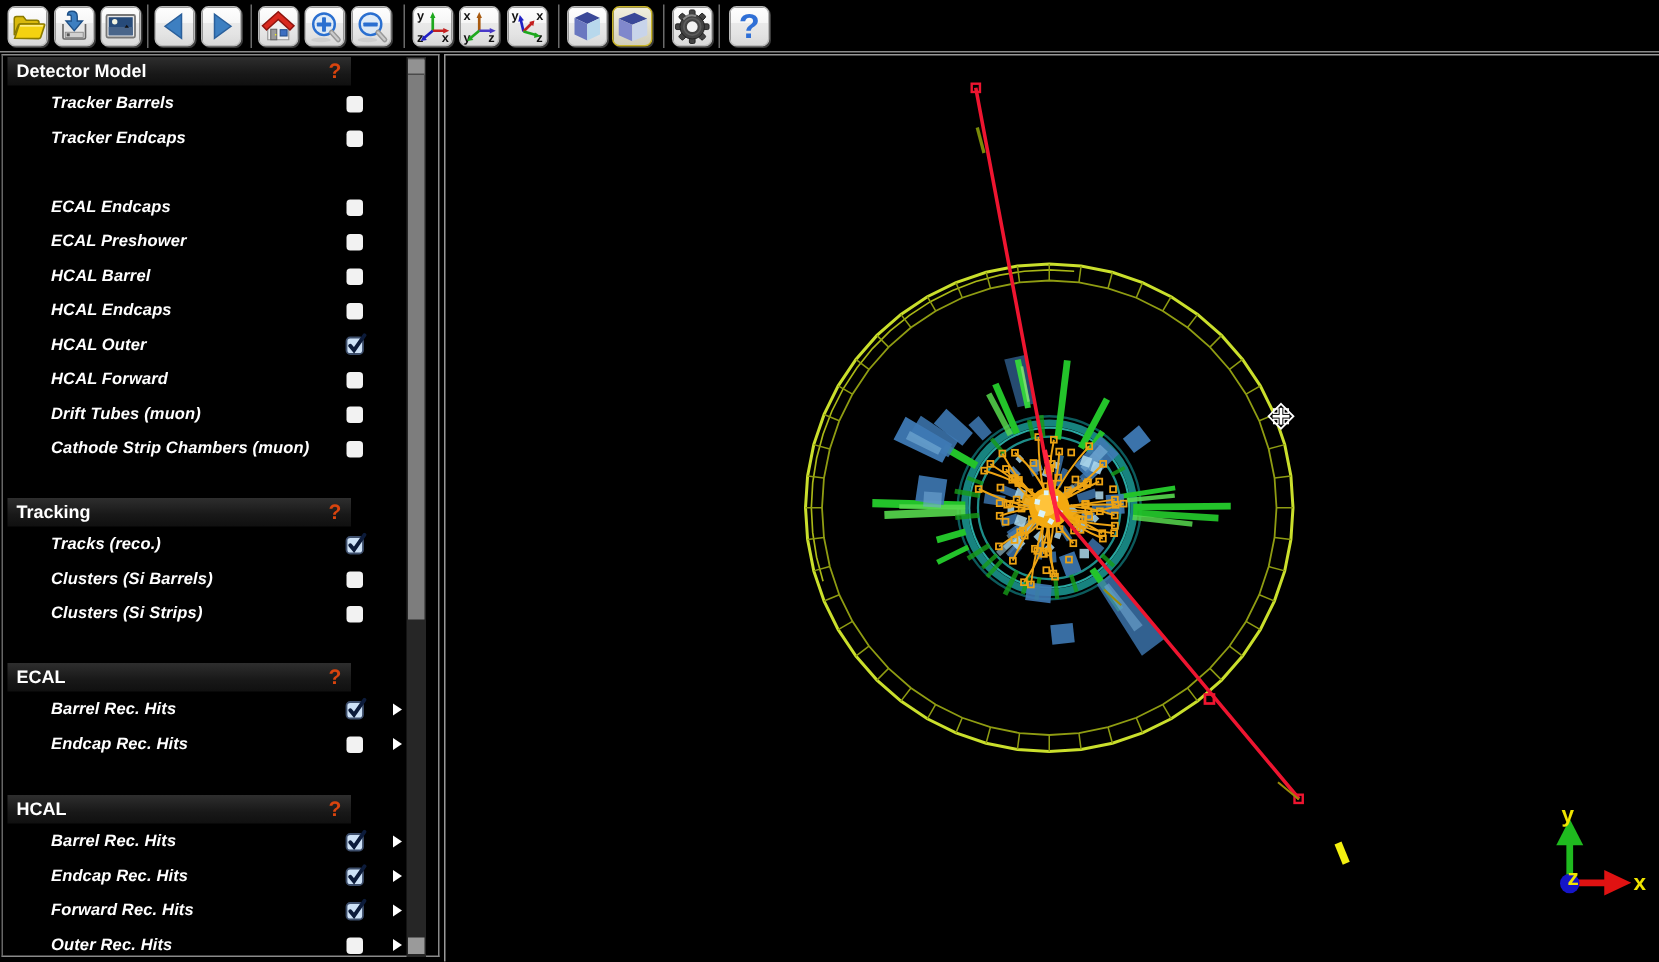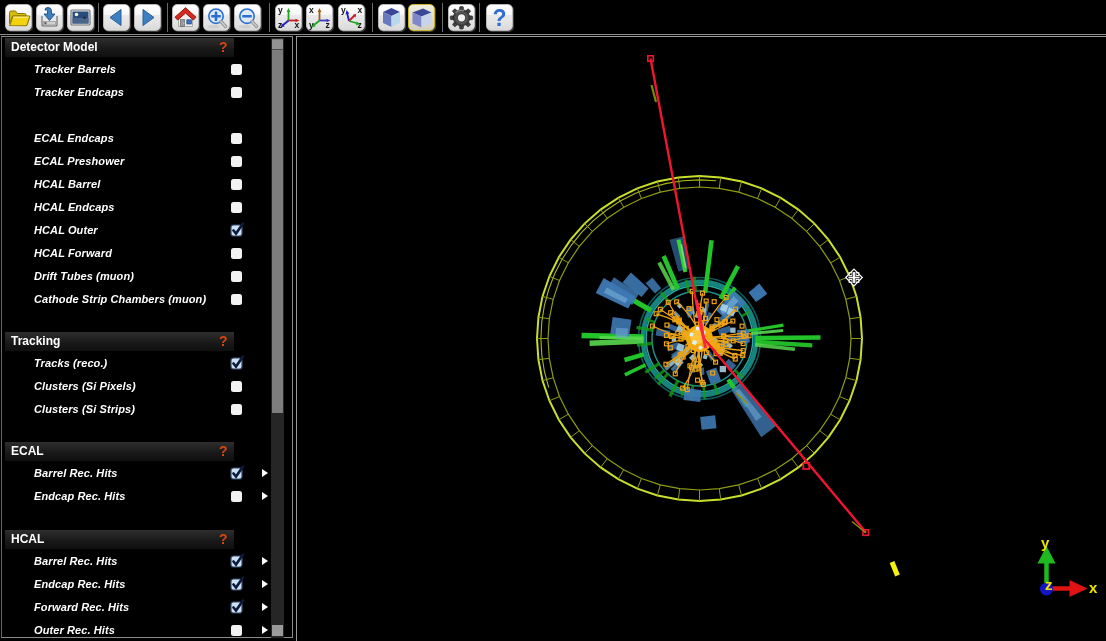--- a/index.html
+++ b/index.html
@@ -244,21 +244,21 @@
 <div class="row" style="top:315px">
       <span class="lbl">Tracks (reco.)</span>
       <span class="cb c">
         <svg width="17" height="15" viewBox="0 0 17 15">
           <rect x="1" y="3" width="11" height="11" rx="2.5" fill="#cde1f6" stroke="#3d4e6b" stroke-width="1.2"></rect>
           <path d="M3.5 8.5 L6 11.5 L13 1.5" fill="none" stroke="#0c1b3a" stroke-width="2.6" stroke-linecap="round"></path>
         </svg>
       </span>
     </div>
 <div class="row" style="top:338px">
-      <span class="lbl">Clusters (Si Pixels)</span>
+      <span class="lbl">Clusters (Si Barrels)</span>
       <span class="cb"></span>
     </div>
 <div class="row" style="top:361px">
       <span class="lbl">Clusters (Si Strips)</span>
       <span class="cb"></span>
     </div>
 <div class="hdr" style="top:405px"><span>ECAL</span><span class="q">?</span></div>
 <div class="row" style="top:425px">
       <span class="lbl">Barrel Rec. Hits</span>
       <span class="cb c">

